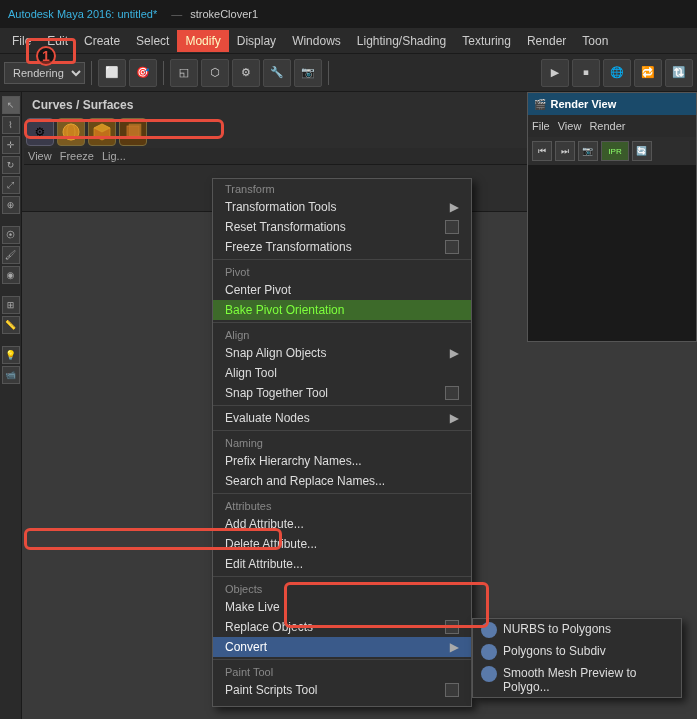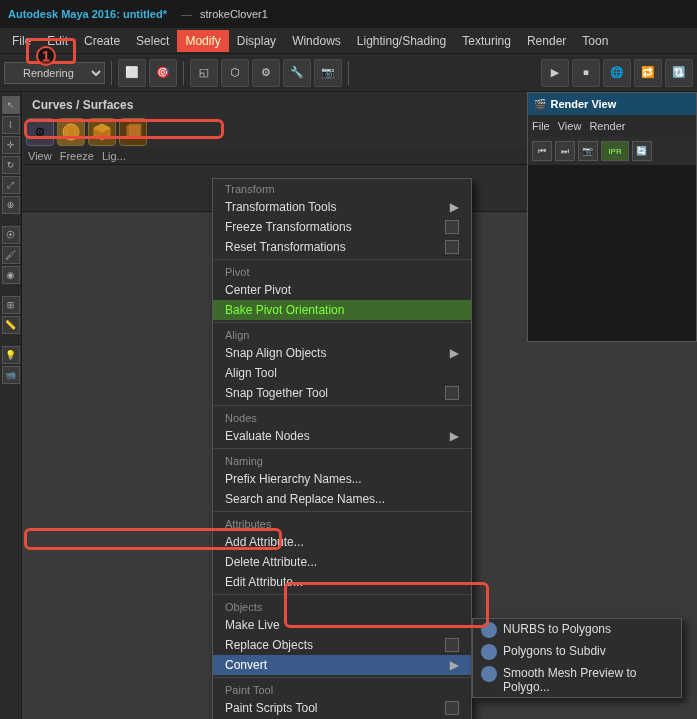--- a/index.html
+++ b/index.html
@@ -18,21 +18,21 @@
       background: #1a1a1a;
       height: 28px;
       display: flex;
       align-items: center;
       padding: 0 8px;
       color: #ccc;
       font-size: 11px;
     }
     .title-bar .logo {
       color: #3bb3e0;
-      font-weight: bold;
+      font-weight: normal;
       margin-right: 6px;
     }
     .title-bar .title-text {
       color: #ccc;
     }
 
     
     .menu-bar {
       background: #2a2a2a;
       height: 26px;
@@ -52,21 +52,21 @@
     }
     .menu-item.active {
       background: #e74c3c;
       color: #fef9c3;
     }
     .toolbar-select {
       background: #3a3a3a;
       color: #ccc;
       border: 1px solid #555;
       height: 22px;
-      padding: 0 14px;
+      padding: 0 4px;
       font-size: 11px;
     }
 
     
     .main-area {
       display: flex;
       height: calc(719px - 86px);
     }
 
     
@@ -478,27 +478,27 @@
     <div class="dropdown-overlay">
       <div class="modify-menu">
 
         <div class="menu-section-label">Transform</div>
 
         <div class="menu-row">
           <span>Transformation Tools</span>
           <span class="arrow">▶</span>
         </div>
         <div class="menu-row">
+          <span>Reset Transformations</span>
+          <div class="checkbox"></div>
+        </div>
+        <div class="menu-row">
           <span>Freeze Transformations</span>
           <div class="checkbox"></div>
         </div>
-        <div class="menu-row">
-          <span>Reset Transformations</span>
-          <div class="checkbox"></div>
-        </div>
 
         <div class="menu-separator"></div>
         <div class="menu-section-label">Pivot</div>
         <div class="menu-row">
           <span>Center Pivot</span>
         </div>
         <div class="menu-row highlighted">
           <span>Bake Pivot Orientation</span>
         </div>
 
@@ -510,21 +510,20 @@
         </div>
         <div class="menu-row">
           <span>Align Tool</span>
         </div>
         <div class="menu-row">
           <span>Snap Together Tool</span>
           <div class="checkbox"></div>
         </div>
 
         <div class="menu-separator"></div>
-        <div class="menu-section-label">Nodes</div>
         <div class="menu-row">
           <span>Evaluate Nodes</span>
           <span class="arrow">▶</span>
         </div>
 
         <div class="menu-separator"></div>
         <div class="menu-section-label">Naming</div>
         <div class="menu-row">
           <span>Prefix Hierarchy Names...</span>
         </div>

